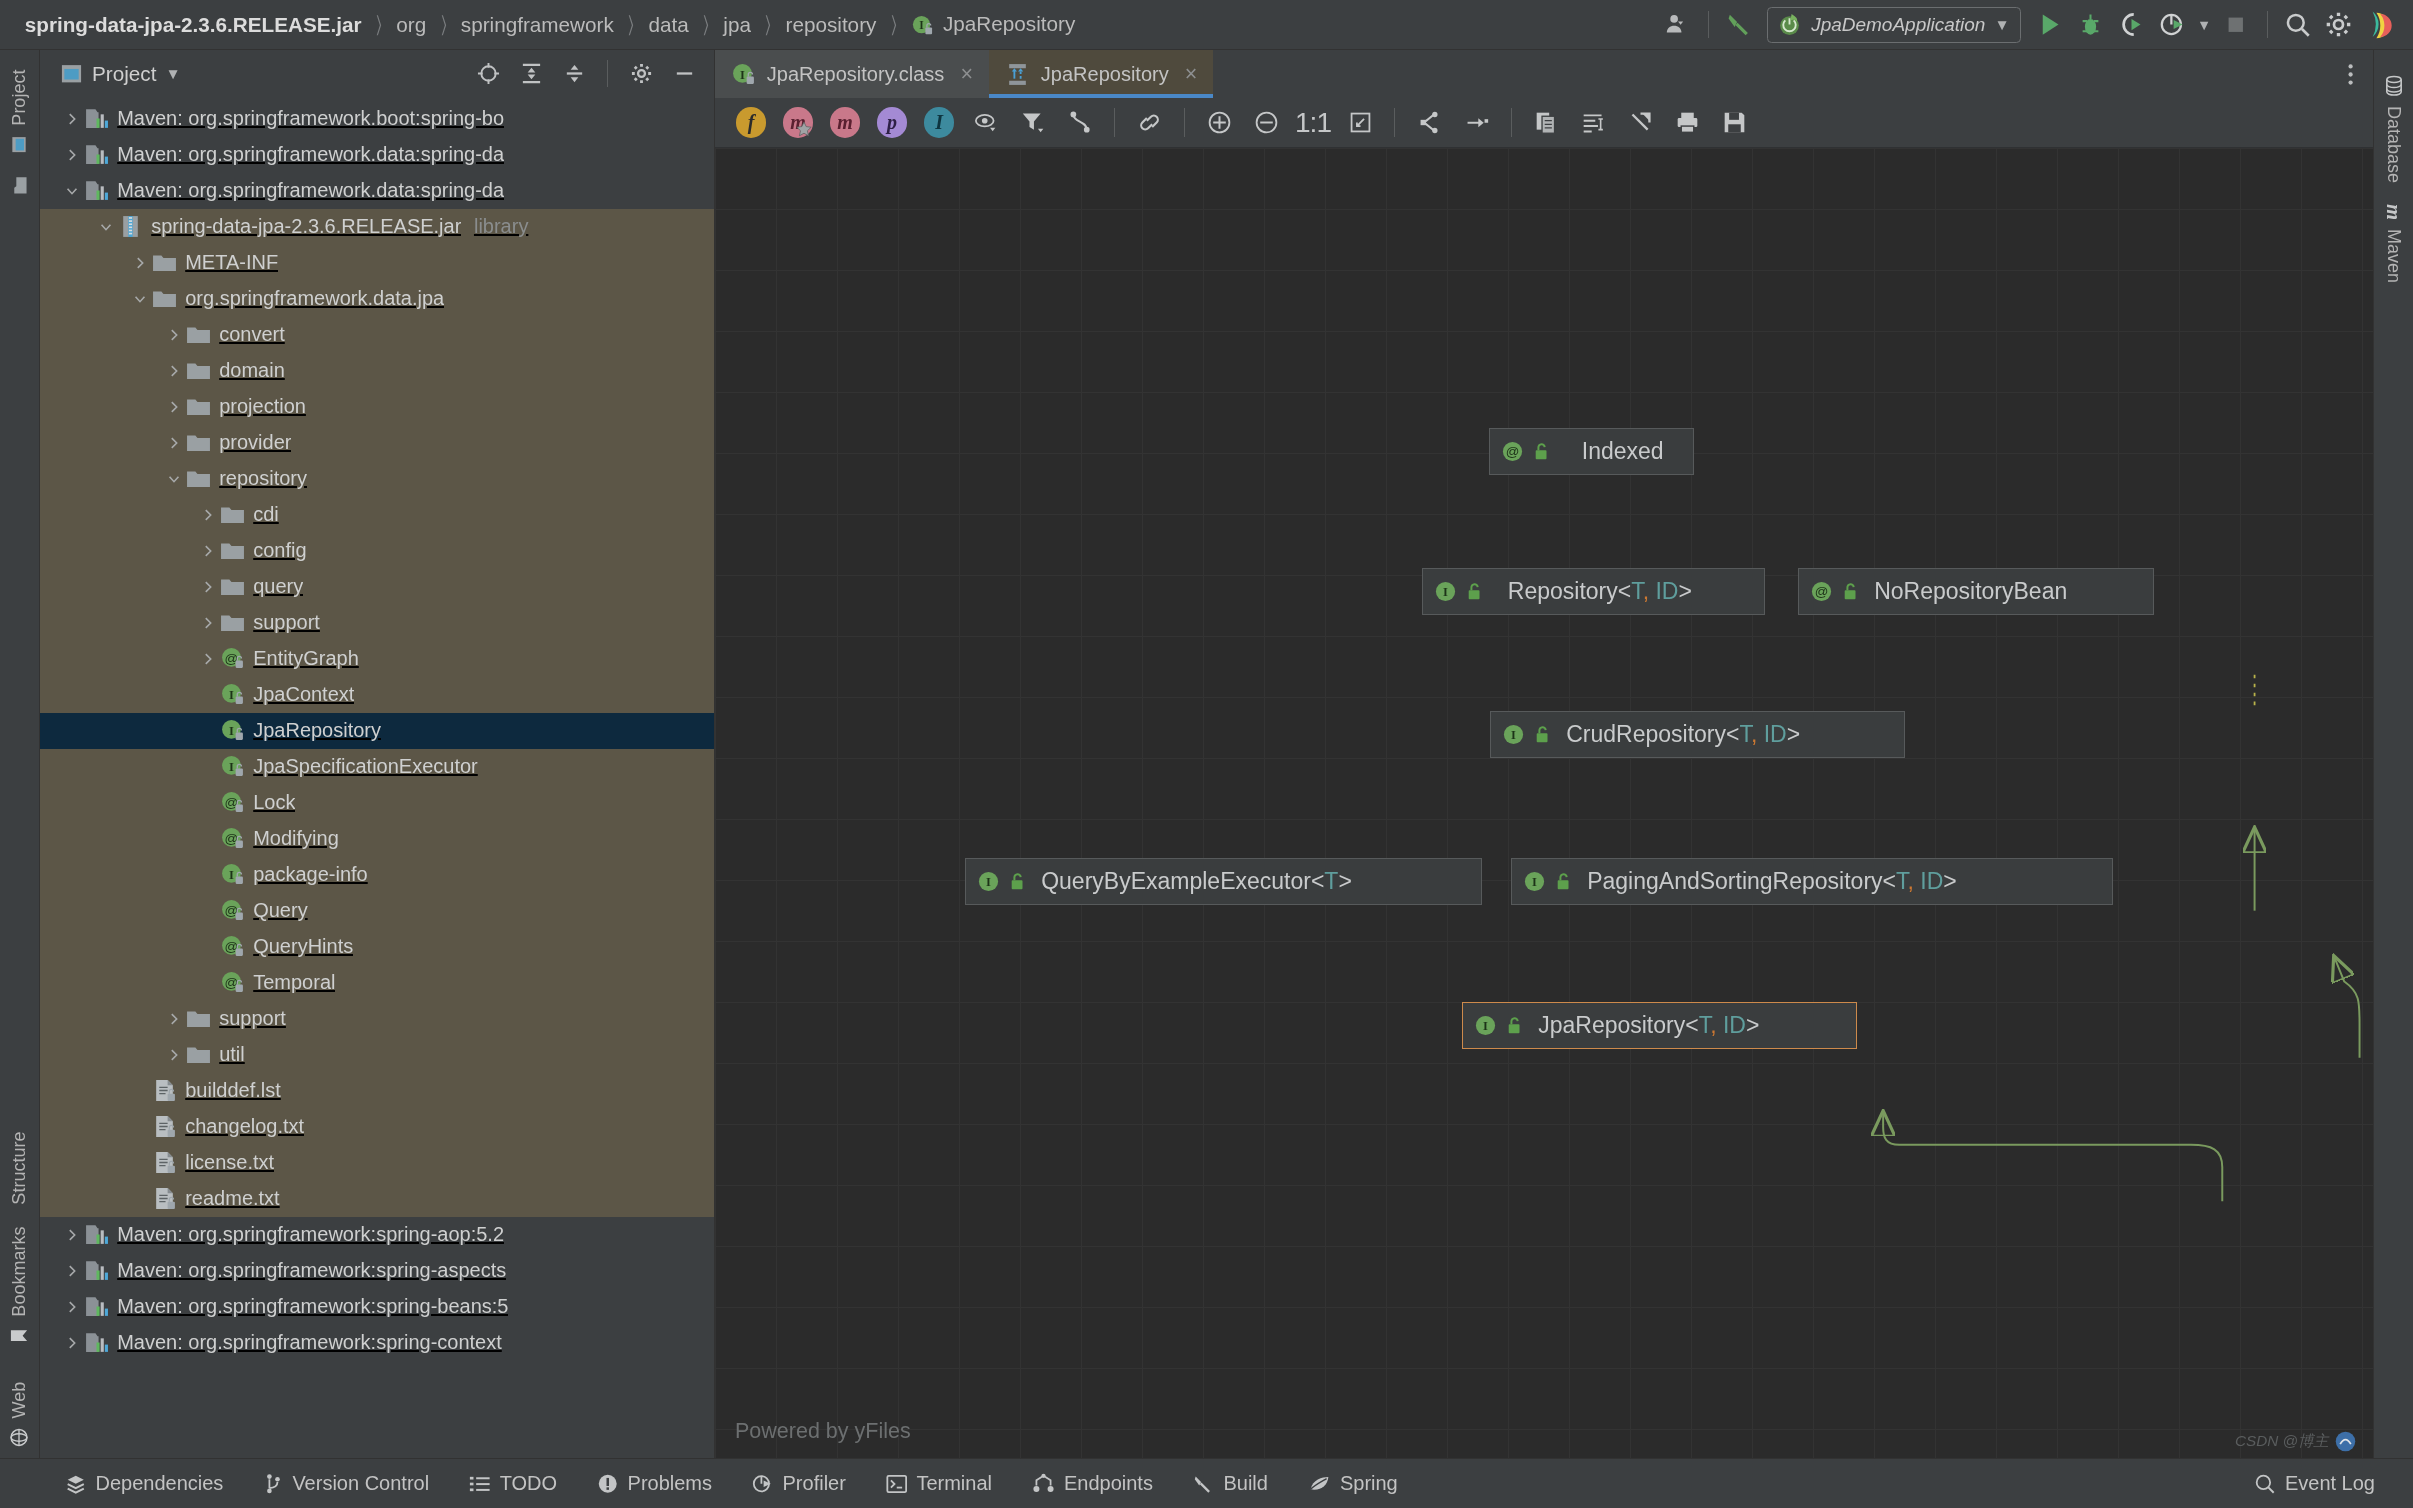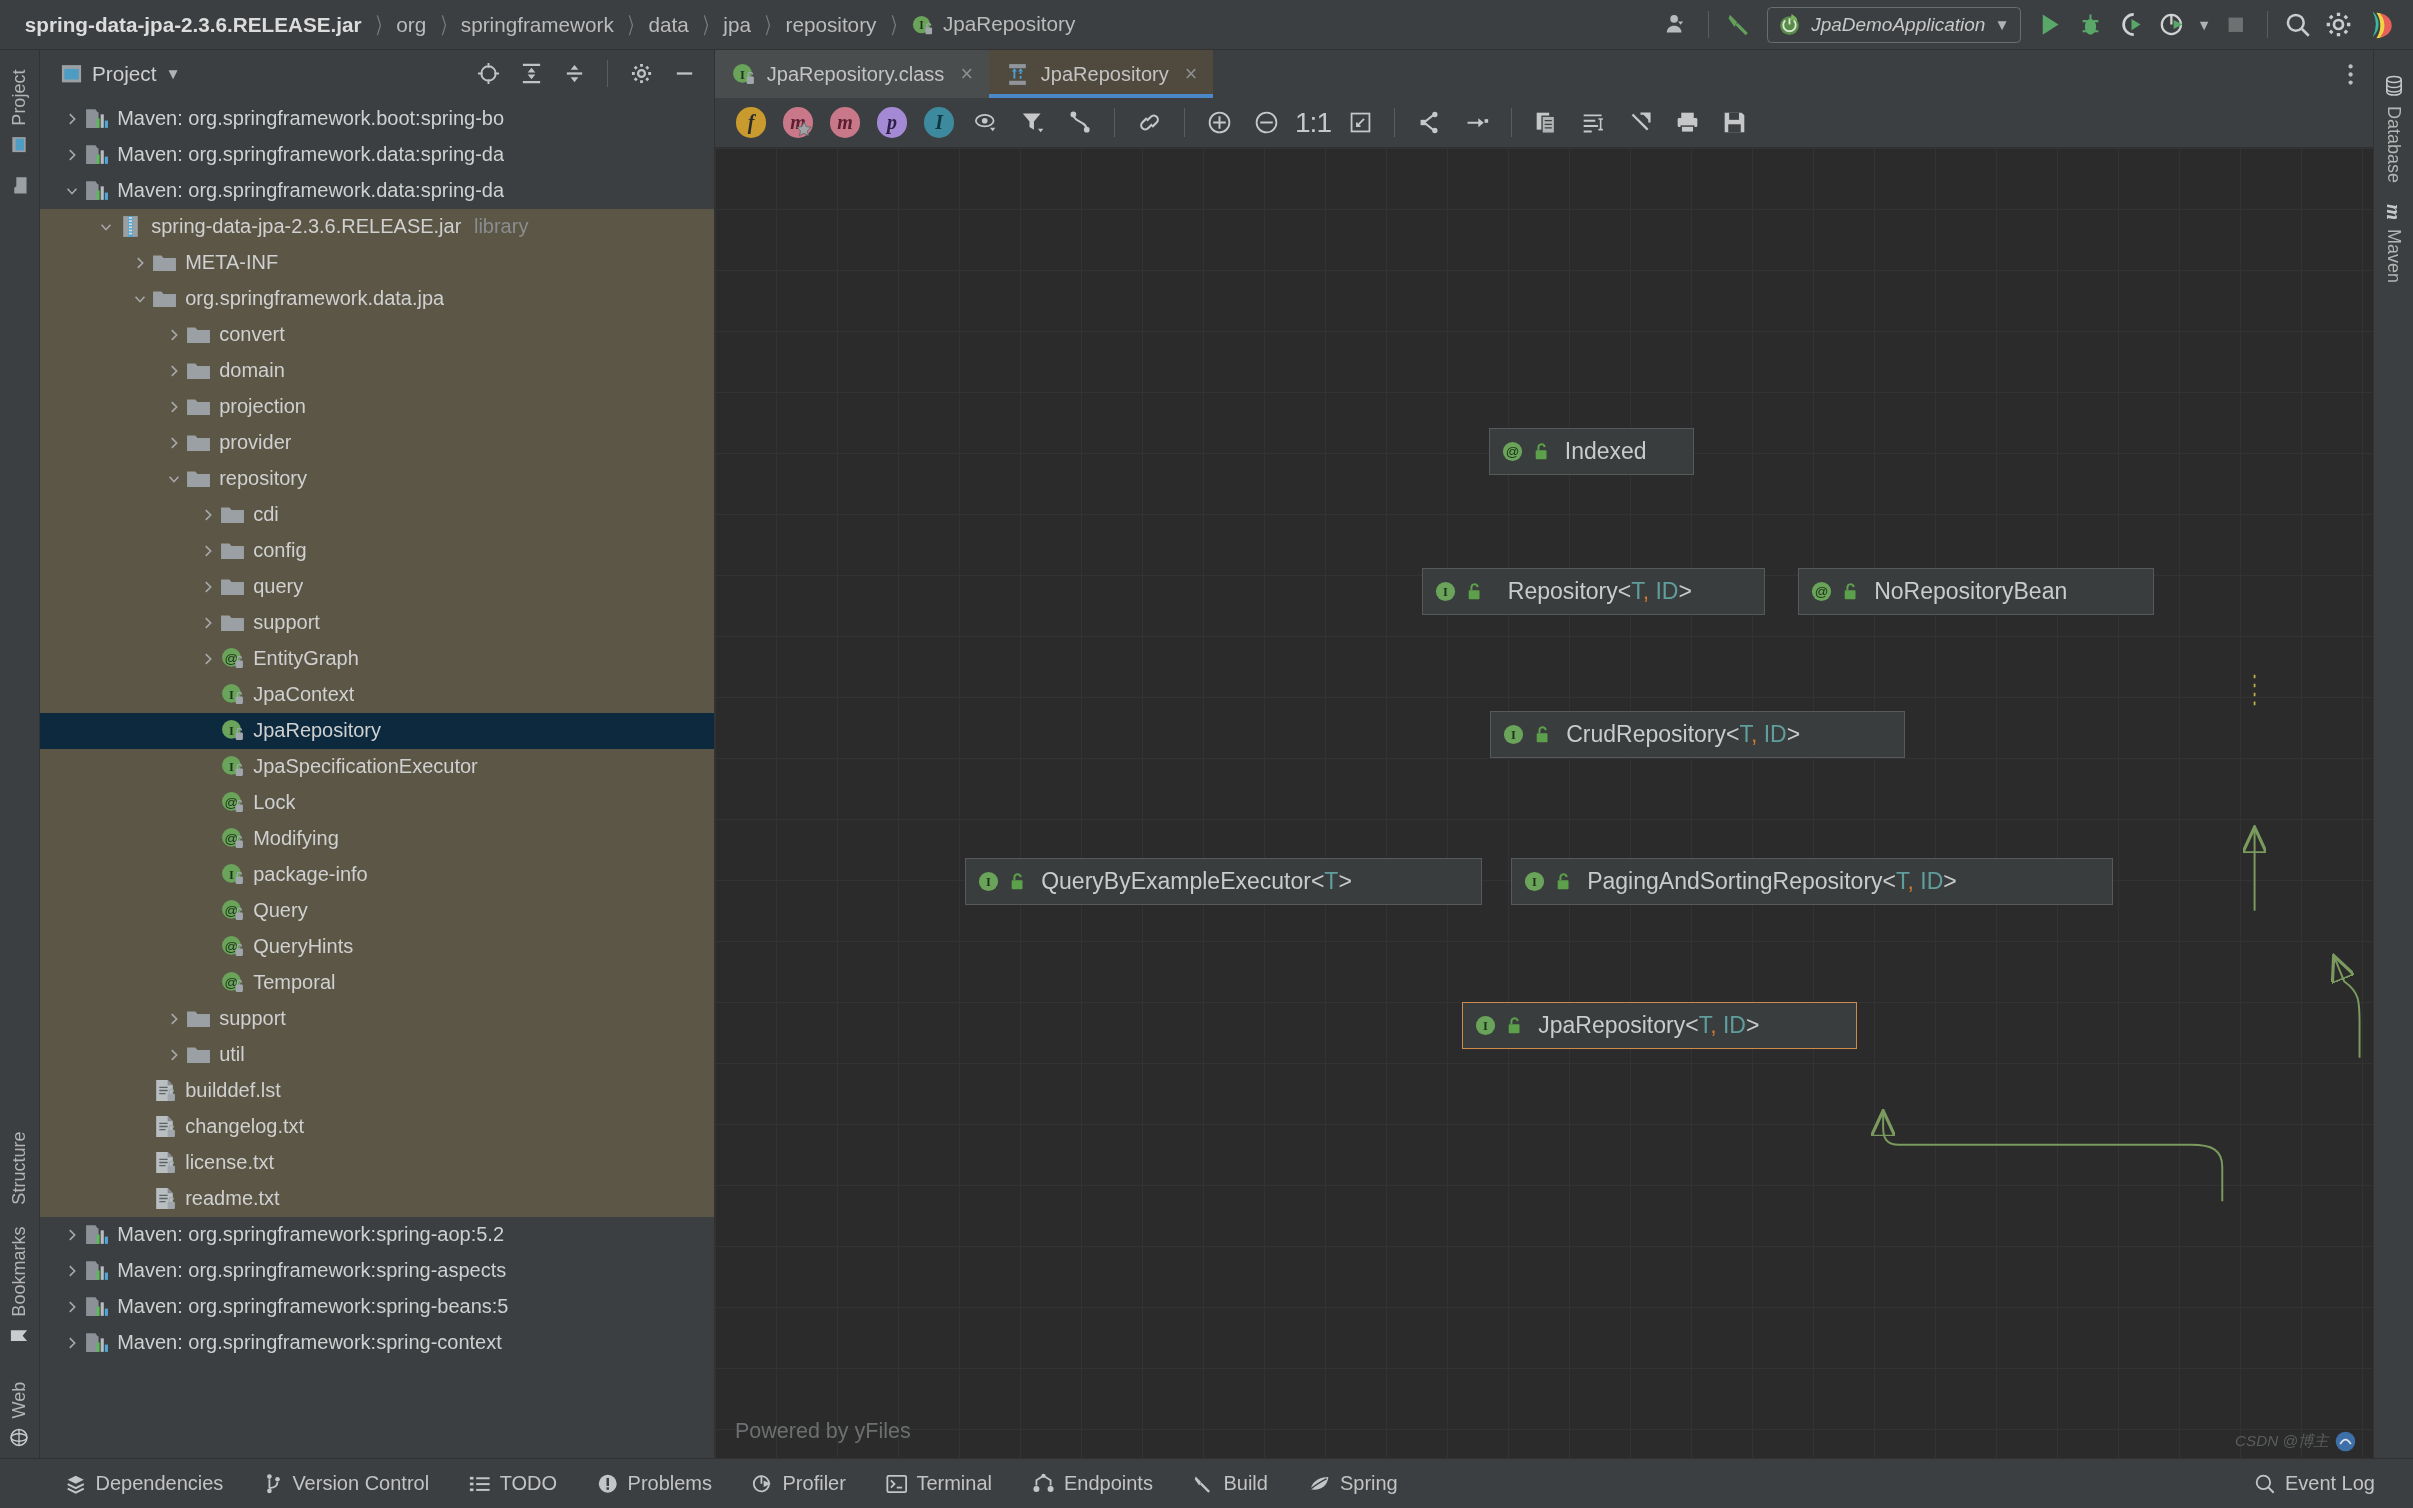--- a/index.html
+++ b/index.html
@@ -86,20 +86,21 @@
   }
   .pp-title { color: #cfcfcf; font-size: 20.7px; }
   .pp-header-spacer { flex: 1; }
   .pp-ico { width: 34px; height: 34px; display:flex; align-items:center; justify-content:center; }
 
   .tree {
     flex: 1; overflow: hidden;
     padding-top: 3.6px;
     font-size: 20px;
     position: relative;
+    text-decoration: underline;
   }
   .trow {
     height: 36px; display: flex; align-items: center;
     white-space: nowrap; color: #cfd0d0;
     padding-right: 5.4px;
   }
   .trow.jar-bg { background: #5c5647; }
   .trow.sel { background: #0d293e; }
   .twist {
     width: 23px; flex: none; display: flex; align-items: center; justify-content: center;
@@ -1128,21 +1129,21 @@
                   <circle cx="12" cy="12" r="10" fill="#6aa35a"></circle>
                   <text x="12" y="17" font-size="14" text-anchor="middle" fill="#1d3318" font-family="Liberation Sans, sans-serif">@</text>
                 </svg>
               </span>
               <span>
                 <svg width="18" height="20" viewBox="0 0 20 22">
                   <rect x="3" y="9" width="12" height="10" rx="1" fill="#5da04c"></rect>
                   <path d="M6 9 V6 a3.5 3.5 0 0 1 7 -0.4" stroke="#5da04c" stroke-width="2.2" fill="none"></path>
                 </svg>
               </span>
-              <span style="margin-left: 5px;"><span>Indexed</span></span>
+              <span style="margin-left: 22px;"><span>Indexed</span></span>
             </div>
             <div class="node" style="left: 707px; top: 420px; min-width: 343px;">
               <span>
                 <svg width="23" height="23" viewBox="0 0 24 24" style="font-size:26px">
                   <circle cx="12" cy="12" r="10" fill="#6aa35a"></circle>
                   <text x="12" y="17" font-size="13" text-anchor="middle" fill="#1d3318" font-weight="bold" font-family="Liberation Serif, serif">I</text>
                 </svg>
               </span>
               <span>
                 <svg width="18" height="20" viewBox="0 0 20 22">

